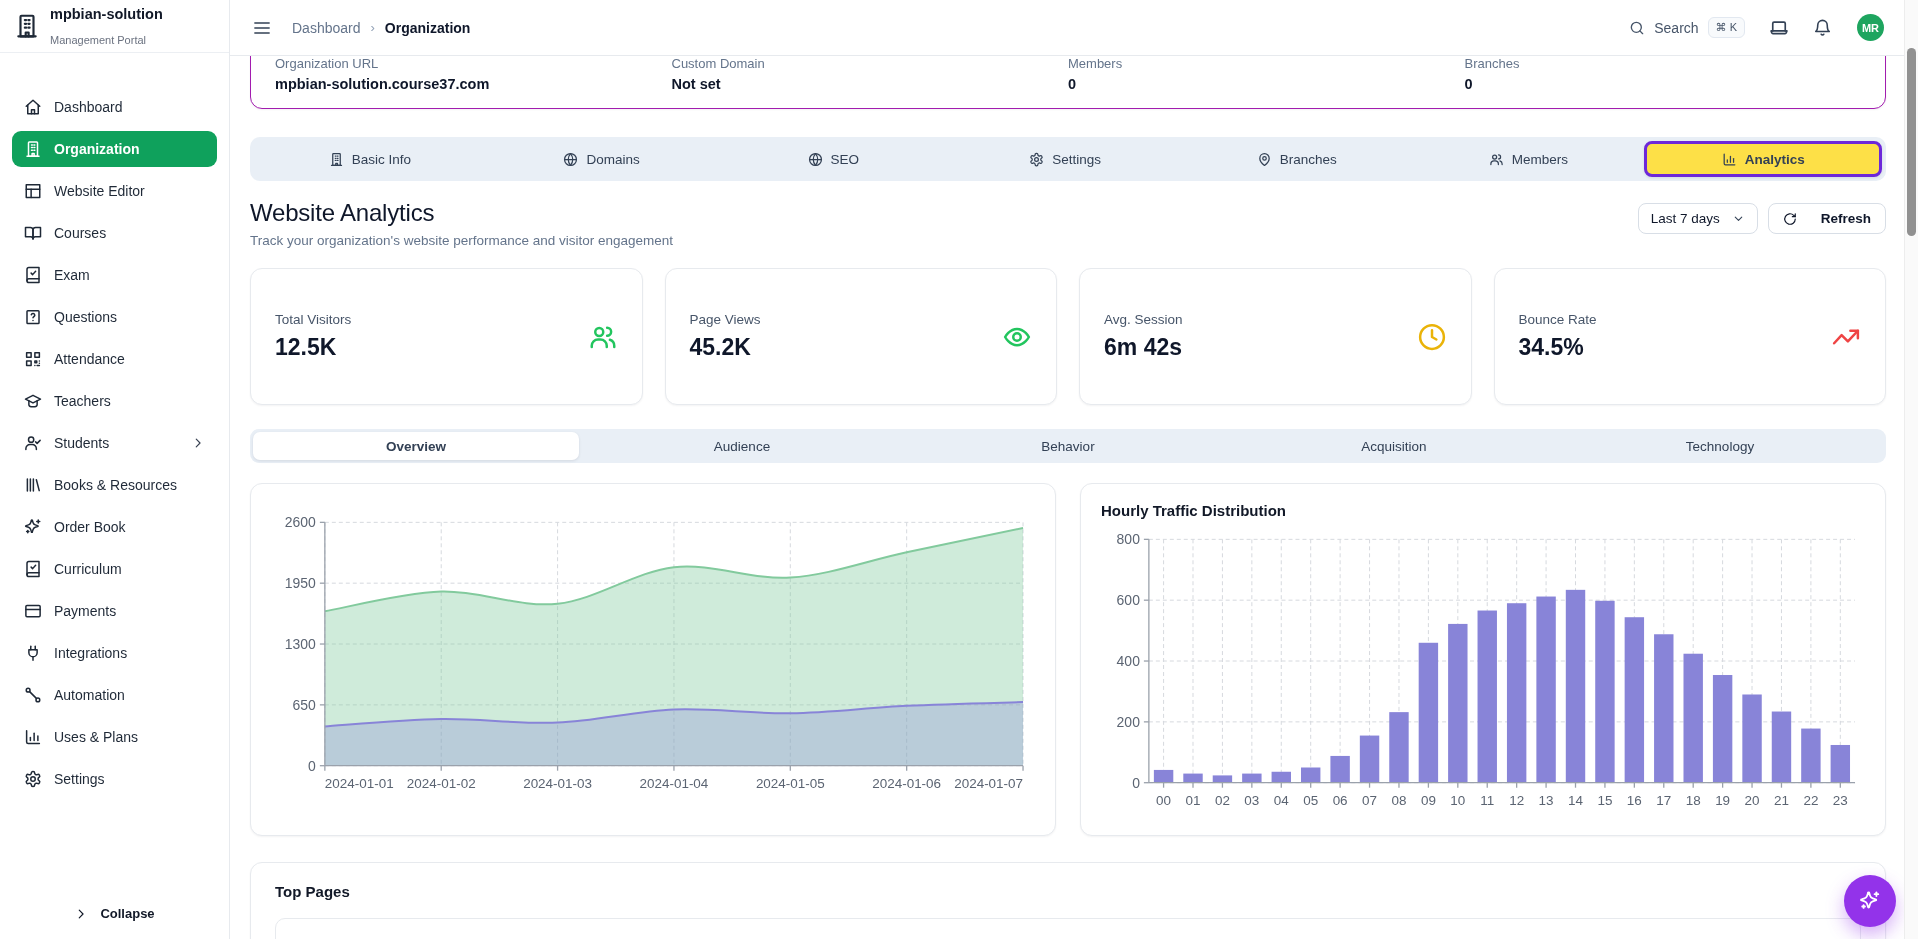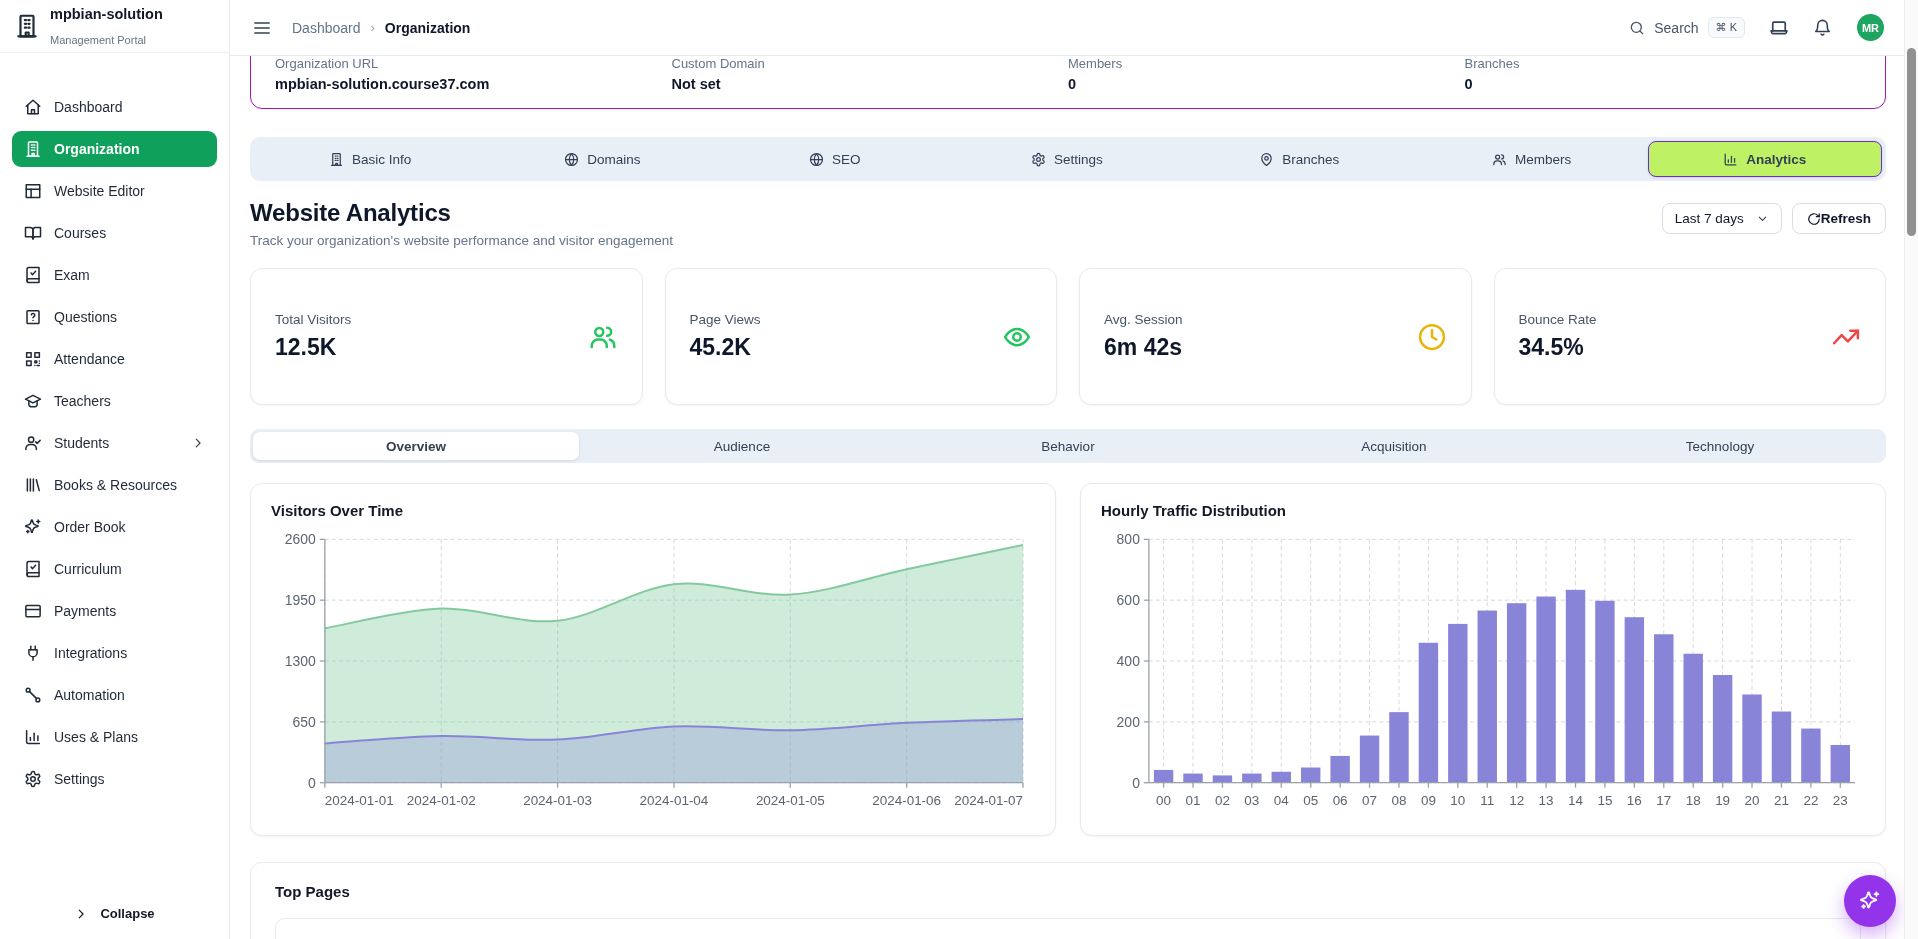--- a/index.html
+++ b/index.html
@@ -50,30 +50,30 @@
 
   .info-card { margin-top:-19px; border:1px solid #a21caf; border-radius:12px; padding:18px 24px 16px;
     display:grid; grid-template-columns:repeat(4,1fr); background:#fff; }
   .info-label { font-size:13px; color:#64748b; margin-bottom:5px; }
   .info-value { font-size:14.5px; font-weight:700; color:#0f172a; }
 
   .seg-tabs { background:#e9eff6; border-radius:10px; padding:4px; display:flex; margin-top:28px; }
   .seg-tab { flex:1; display:flex; align-items:center; justify-content:center; gap:8px; height:36px;
     border-radius:8px; font-size:13.5px; color:#334155; cursor:pointer; }
   .seg-tab svg { width:15px; height:15px; }
-  .seg-tab.active { background:#bef264; font-weight:600; border:1px solid #6d28d9; box-shadow:0 1px 3px rgba(16,24,40,.10); }
+  .seg-tab.active { background:#fde047; font-weight:600; border:3px solid #6d28d9; box-shadow:0 1px 3px rgba(16,24,40,.10); }
 
   .page-head { display:flex; align-items:flex-start; margin-top:18px; }
-  .page-title { font-size:24px; font-weight:700; letter-spacing:-.2px; color:#0f172a; }
+  .page-title { font-size:24px; font-weight:400; letter-spacing:-.2px; color:#0f172a; }
   .page-sub { font-size:13.5px; color:#64748b; margin-top:6px; }
   .head-controls { margin-left:auto; display:flex; align-items:flex-start; gap:10px; margin-top:4px; }
   .select { display:flex; align-items:center; gap:12px; border:1px solid #d8dee6; border-radius:8px;
     padding:7px 12px; font-size:13.5px; background:#fff; cursor:pointer; }
   .select svg { width:13px; height:13px; color:#334155; }
-  .btn { display:flex; align-items:center; gap:0; border:1px solid #d8dee6; border-radius:8px;
+  .btn { display:flex; align-items:center; gap:24px; border:1px solid #d8dee6; border-radius:8px;
     padding:7px 14px; font-size:13.5px; font-weight:600; background:#fff; cursor:pointer; }
   .btn svg { width:14px; height:14px; }
 
   .stats { display:grid; grid-template-columns:repeat(4,1fr); gap:22px; margin-top:20px; }
   .stat-card { border:1px solid #e7eaee; border-radius:12px; padding:20px 24px; height:137px; background:#fff;
     display:flex; align-items:center; justify-content:space-between; }
   .stat-label { font-size:13.5px; color:#475569; margin-bottom:7px; }
   .stat-value { font-size:23px; font-weight:800; color:#0f172a; }
   .stat-card .stat-icon { width:30px; height:30px; }
 
@@ -488,21 +488,20 @@
     <div class="pill-tabs">
         <div class="pill-tab active">Overview</div>
         <div class="pill-tab">Audience</div>
         <div class="pill-tab">Behavior</div>
         <div class="pill-tab">Acquisition</div>
         <div class="pill-tab">Technology</div>
       </div>
 
     <div class="charts">
       <div class="chart-card card-shadow">
-        <div class="chart-title">Visitors Over Time</div>
         <svg class="plot" id="area-chart" viewBox="0 0 766 292">
             <line x1="54" x2="54" y1="14" y2="258" stroke="#d6d9de" stroke-dasharray="4 3" stroke-width="1"></line>
             <line x1="170.66666666666669" x2="170.66666666666669" y1="14" y2="258" stroke="#d6d9de" stroke-dasharray="4 3" stroke-width="1"></line>
             <line x1="287.33333333333337" x2="287.33333333333337" y1="14" y2="258" stroke="#d6d9de" stroke-dasharray="4 3" stroke-width="1"></line>
             <line x1="404" x2="404" y1="14" y2="258" stroke="#d6d9de" stroke-dasharray="4 3" stroke-width="1"></line>
             <line x1="520.6666666666667" x2="520.6666666666667" y1="14" y2="258" stroke="#d6d9de" stroke-dasharray="4 3" stroke-width="1"></line>
             <line x1="637.3333333333334" x2="637.3333333333334" y1="14" y2="258" stroke="#d6d9de" stroke-dasharray="4 3" stroke-width="1"></line>
             <line x1="754" x2="754" y1="14" y2="258" stroke="#d6d9de" stroke-dasharray="4 3" stroke-width="1"></line>
             <line x1="54" x2="754" y1="258" y2="258" stroke="#d6d9de" stroke-dasharray="4 3" stroke-width="1"></line>
             <line x1="54" x2="754" y1="197" y2="197" stroke="#d6d9de" stroke-dasharray="4 3" stroke-width="1"></line>

